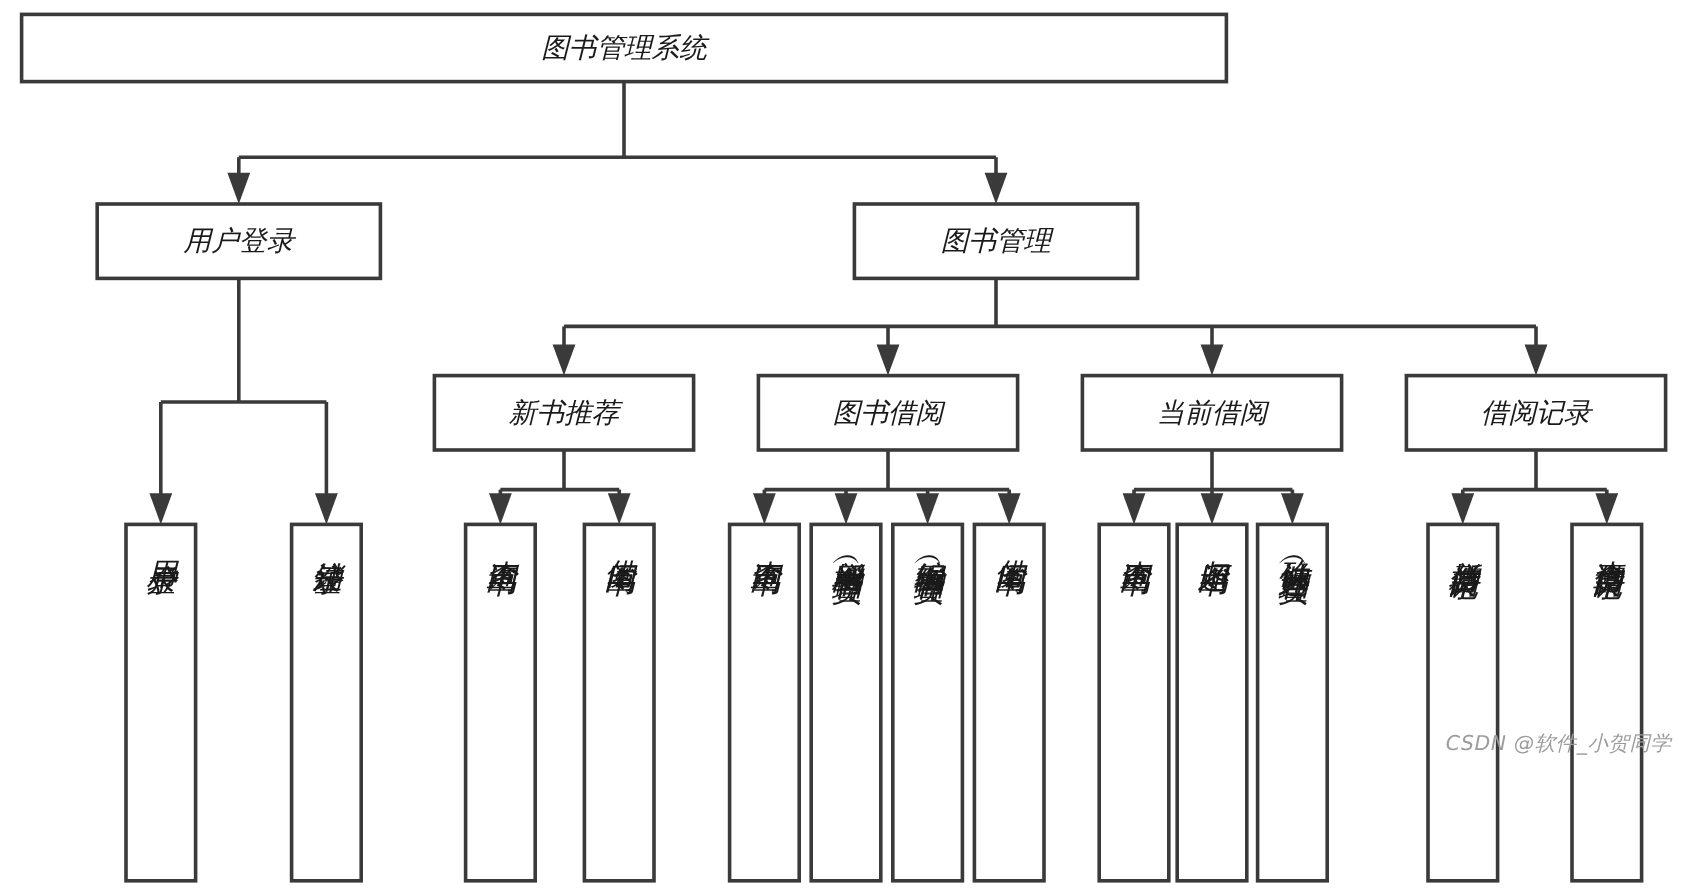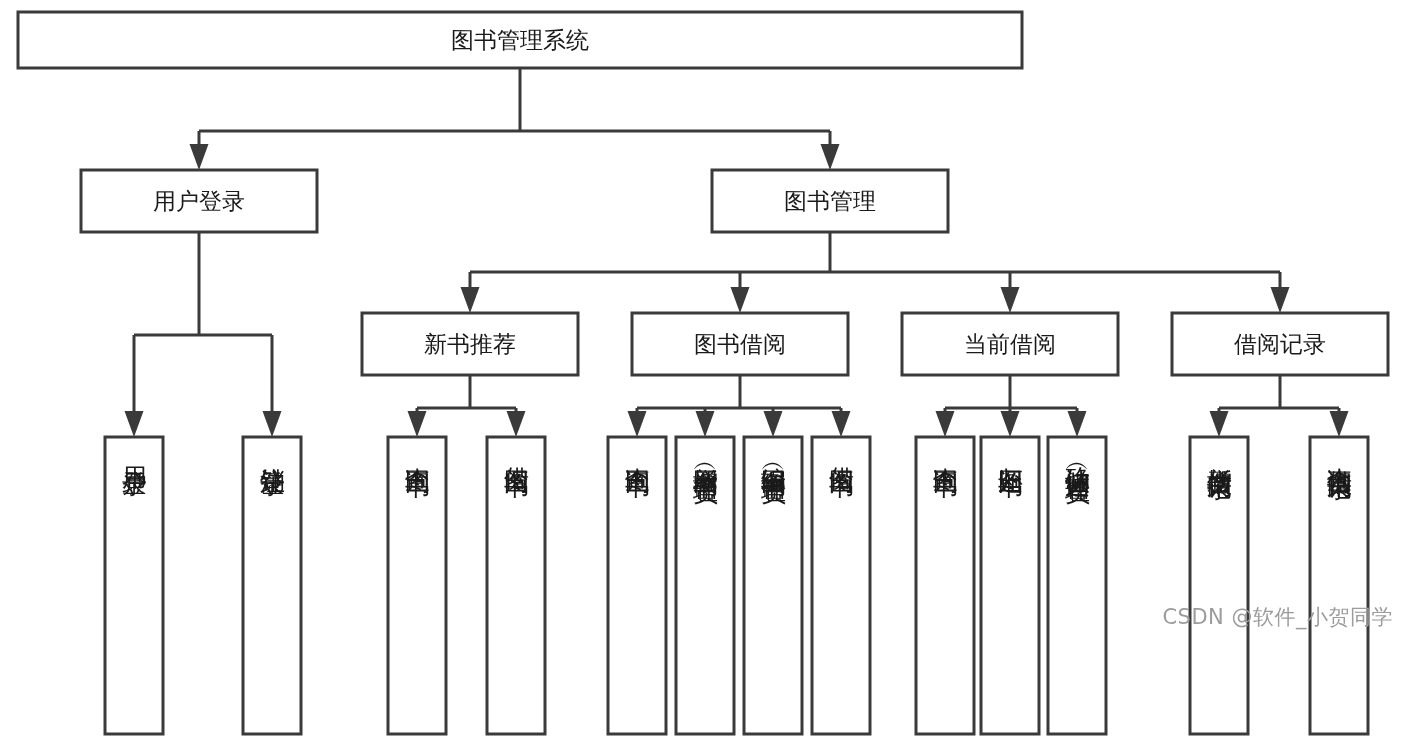--- a/index.html
+++ b/index.html
@@ -11,20 +11,21 @@
     width: 1405px;
     height: 747px;
     font-family: "DejaVu Sans", "Liberation Sans", sans-serif;
     overflow: hidden;
   }
   #diagram-root {
     position: relative;
     width: 1405px;
     height: 635px;
     background: #ffffff;
+    font-style: italic;
   }
   svg#tree-svg {
     position: absolute;
     left: 0;
     top: 0;
     width: 1405px;
     height: 747px;
     display: block;
   }
   .node-rect {
@@ -62,21 +63,21 @@
     align-items: center;
     justify-content: flex-start;
     white-space: nowrap;
     pointer-events: none;
   }
   .watermark {
     position: absolute;
     right: 12px;
     bottom: 4px;
     font-family: "DejaVu Sans", "Liberation Sans", sans-serif;
-    font-size: 21px;
+    font-size: 17px;
     color: #9c9c9c;
     letter-spacing: 0.5px;
     white-space: nowrap;
   }
 </style>
 </head>
 <body>
 
 <div id="diagram-root">
 

